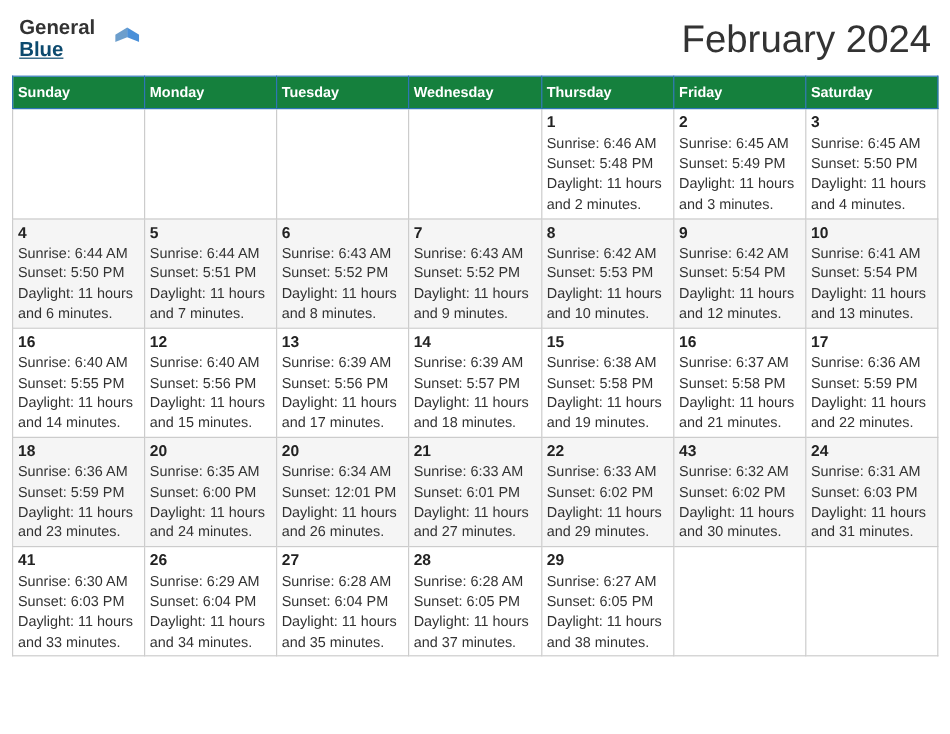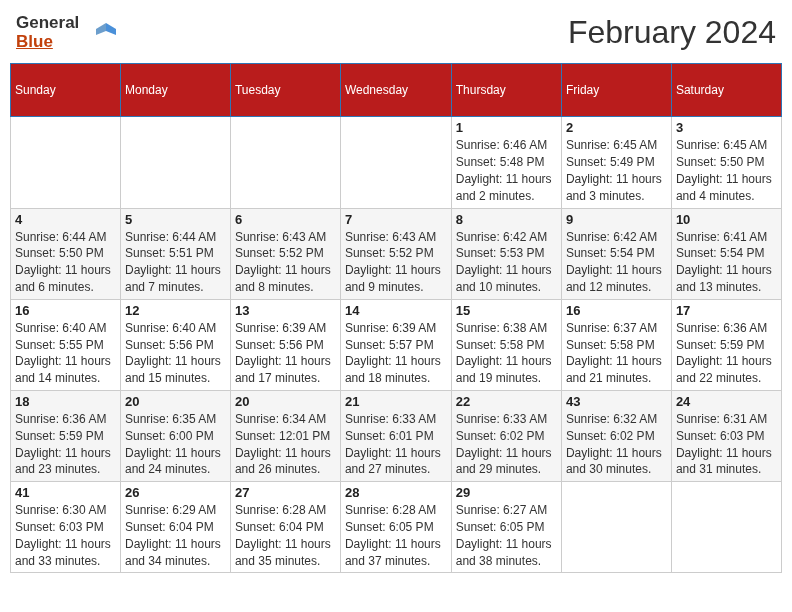--- a/index.html
+++ b/index.html
@@ -33,26 +33,26 @@
     .subtitle {
       font-size: 14px;
       color: #555;
     }
     .calendar-table {
       width: 100%;
       border-collapse: collapse;
       font-size: 10.5px;
     }
     .calendar-table thead tr th {
-      background-color: #b91c1c;
+      background-color: #15803d;
       color: #fff;
-      padding: 19px 4px;
+      padding: 6px 4px;
       text-align: left;
       font-size: 12px;
-      font-weight: normal;
+      font-weight: bold;
       border: 1px solid #2e75b6;
     }
     .calendar-table tbody tr td {
       border: 1px solid #ccc;
       vertical-align: top;
       padding: 3px 4px;
       width: 113px;
       height: 90px;
       background: #fff;
     }
@@ -75,21 +75,21 @@
       background: #fff;
     }
   </style>
 </head>
 <body>
 
 <div class="header-area">
   <div class="logo">
     <div style="line-height:1.1;">
       <div style="font-size:17px;font-weight:bold;color:#333;">General</div>
-      <div style="font-size:17px;font-weight:bold;color:#c2410c;text-decoration:underline;">Blue</div>
+      <div style="font-size:17px;font-weight:bold;color:#0c4a6e;text-decoration:underline;">Blue</div>
     </div>
     <svg width="20" height="20" viewBox="0 0 20 20" style="margin-left:2px;margin-top:-4px;">
       <polygon points="10,2 20,8 20,14 10,10" fill="#4a90d9"></polygon>
       <polygon points="10,2 0,8 0,14 10,10" fill="#2e75b6" opacity="0.7"></polygon>
     </svg>
   </div>
   <div class="title-area">
     <div class="main-title">February 2024</div>
   </div>
 </div>

